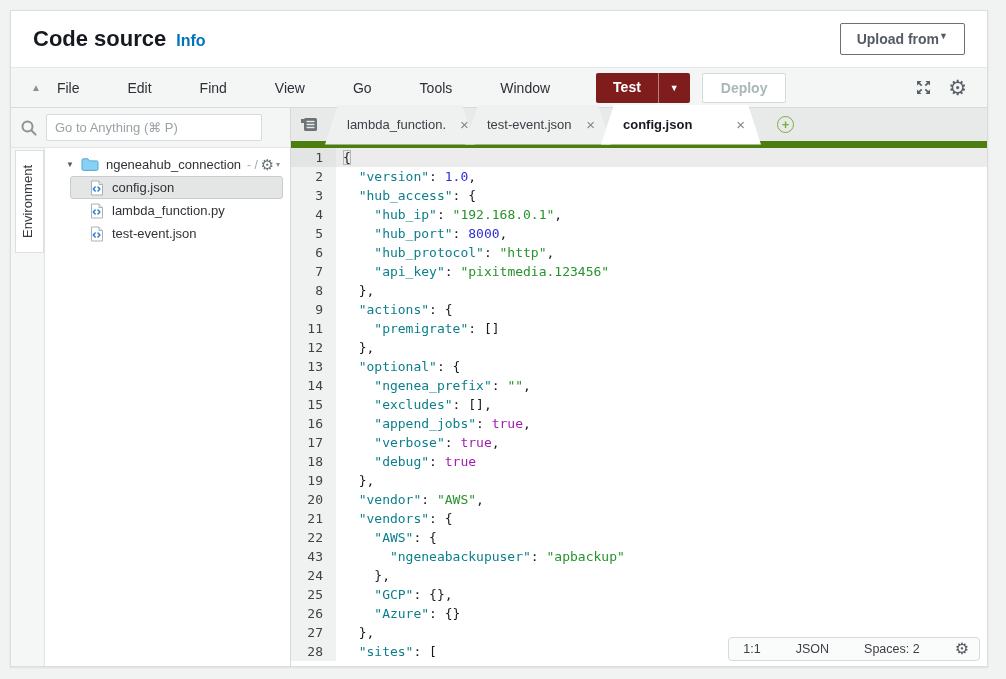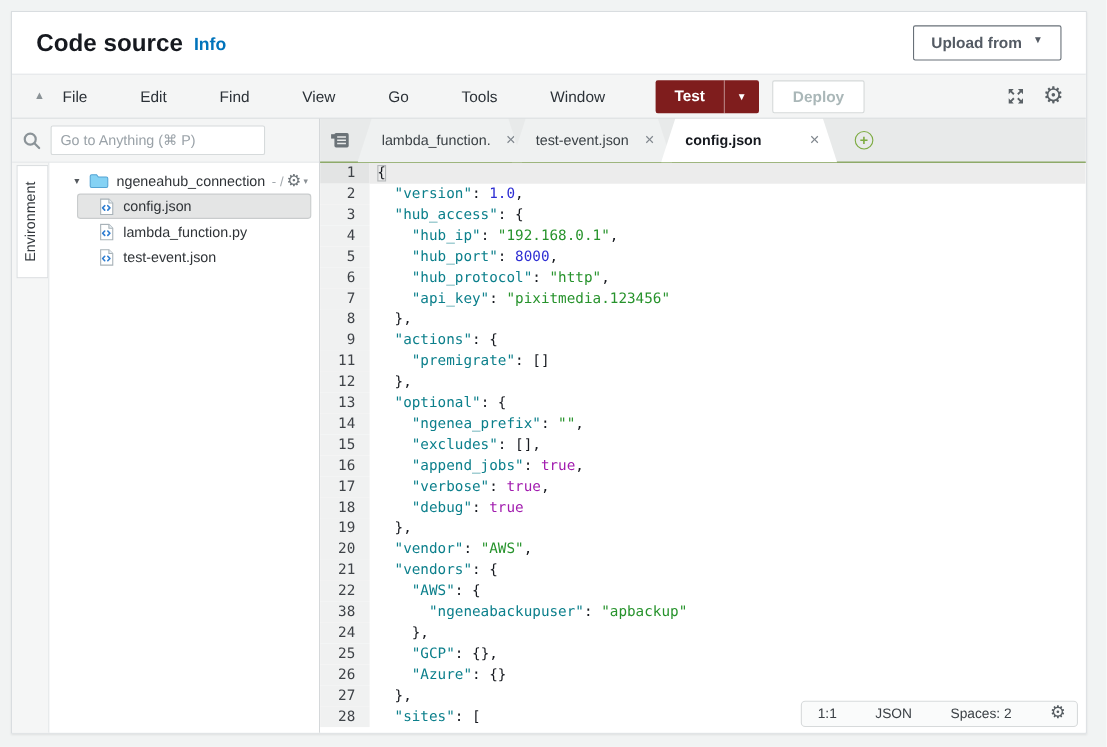--- a/index.html
+++ b/index.html
@@ -14,58 +14,58 @@
   .card {
     position:absolute; left:10px; top:10px; width:978px; height:657px;
     background:#fff; border:1px solid #d9dde0;
     box-shadow:0 1px 2px rgba(0,0,0,.08);
     display:flex; flex-direction:column;
   }
   
   .card-header { height:56px; flex:0 0 56px; display:flex; align-items:center; padding:0 22px; background:#fff; }
   .page-title { font-size:22px; font-weight:700; }
   .info-link { font-size:16px; font-weight:700; color:#0073bb; margin-left:10px; margin-top:4px; cursor:pointer; text-decoration:none; }
-  .upload-btn { margin-left:auto; background:#fff; border:1px solid #687078; border-radius:2px; padding:7px 16px; font-size:14px; font-weight:700; color:#545b64; display:flex; align-items:flex-start; gap:10px; cursor:pointer; font-family:inherit; }
+  .upload-btn { margin-left:auto; background:#fff; border:1px solid #687078; border-radius:2px; padding:7px 16px; font-size:14px; font-weight:700; color:#545b64; display:flex; align-items:flex-start; cursor:pointer; font-family:inherit; }
   .upload-btn .caret { font-size:9px; color:#545b64; }
   
   .menubar { height:41px; flex:0 0 41px; background:#f4f5f5; border-top:1px solid #e5e8ea; border-bottom:1px solid #d6dadc; display:flex; align-items:center; padding:0 20px; }
   .collapse-icon { font-size:10px; color:#8a9296; margin-right:16px; cursor:pointer; }
   .menu-items { display:flex; align-items:center;gap:20px; }
   .menu-item { font-size:14px; color:#2b3137; margin-right:28px; cursor:pointer; }
   .test-btn { margin-left:18px; background:#7f1d1d; border:none; border-radius:2px; color:#fff; font-weight:700; font-size:14px; display:flex; align-items:stretch; cursor:pointer; font-family:inherit; height:30px; }
   .test-btn .test-label { padding:6px 17px; }
   .test-btn .split { width:1px; background:rgba(255,255,255,.45); }
   .test-btn .caret { padding:6px 11px; font-size:9px; display:flex; align-items:center; }
   .deploy-btn { margin-left:12px; background:#fff; border:1px solid #d5d9d9; border-radius:2px; color:#aab7b8; font-weight:700; font-size:14px; padding:6px 18px; height:30px; font-family:inherit; }
   .menubar-right { margin-left:auto; display:flex; align-items:center; gap:16px; }
   .fullscreen-icon { width:17px; height:17px; cursor:pointer; }
   .gear-glyph { font-size:21px; color:#5a6166; cursor:pointer; line-height:1; }
   
   .workspace { flex:1; display:flex; min-height:0; }
   .sidebar { width:280px; flex:0 0 280px; border-right:1px solid #d5d8da; display:flex; flex-direction:column; min-height:0; }
   .search-row { height:40px; flex:0 0 40px; background:#f4f5f5; border-bottom:1px solid #e2e5e7; display:flex; align-items:center; padding:0 0 0 9px; }
-  .search-input { margin-left:8px; width:195px; height:27px; border:1px solid #d6dadb; border-radius:2px; background:#fff; font-size:13px; padding:0 8px; color:#33383d; font-family:inherit; }
+  .search-input { margin-left:8px; width:216px; height:27px; border:1px solid #d6dadb; border-radius:2px; background:#fff; font-size:13px; padding:0 8px; color:#33383d; font-family:inherit; }
   .search-input::placeholder { color:#9aa2a8; }
   .sidebar-body { flex:1; display:flex; min-height:0; }
   .env-strip { width:34px; flex:0 0 34px; background:#f5f6f6; border-right:1px solid #e0e3e5; }
   .env-tab { writing-mode:vertical-rl; transform:rotate(180deg); background:#fff; border:1px solid #dcdfe1; font-size:13px; color:#33383d; padding:14px 4px; margin:2px 0 0 4px; width:29px; cursor:pointer; }
   .tree { flex:1; background:#fff; padding-top:5px; min-width:0; }
   .tree-row { height:23px; display:flex; align-items:center; font-size:13px; color:#2f3337; cursor:pointer; }
   .folder-row { padding-left:21px; }
   .disclosure { font-size:8px; color:#54595e; margin-right:7px; }
   .folder-svg { margin-right:7px; }
   .folder-suffix { color:#a2a8ad; margin-left:6px; font-size:12px; }
   .tree-gear { margin-left:auto; margin-right:10px; color:#6b7277; font-size:15px; display:flex; align-items:center; gap:2px; line-height:1; }
   .tree-gear .mini-caret { font-size:8px; color:#8a9095; }
   .file-row { margin:0 7px 0 25px; padding-left:19px; border:1px solid transparent; border-radius:3px; }
   .file-row.selected { background:#e4e5e5; border-color:#c9cccd; }
   .file-icon { margin-right:8px; flex:0 0 auto; }
   
   .editor { flex:1; display:flex; flex-direction:column; min-width:0; }
-  .tabstrip { height:40px; flex:0 0 40px; background:#e8eaea; border-bottom:1px solid #4d7c0f; display:flex; align-items:center; padding-left:4px; }
+  .tabstrip { height:40px; flex:0 0 40px; background:#e8eaea; border-bottom:7px solid #4d7c0f; display:flex; align-items:center; padding-left:4px; }
   .strip-icon { margin:0 6px 0 4px; flex:0 0 auto; cursor:pointer; }
   .tabs { display:flex; align-items:stretch; height:40px; }
   .tab { height:40px; display:flex; align-items:center; padding:0 16px 0 22px; background:#eff1f1; clip-path:polygon(13px 0, calc(100% - 13px) 0, 100% 100%, 0 100%); margin-left:-10px; cursor:pointer; }
   .tab:first-child { margin-left:0; }
   .tab .tab-label { font-size:13px; color:#3a4045; white-space:nowrap; }
   .tab.active { background:#fff; }
   .tab.active .tab-label { font-weight:700; color:#16191f; }
   .tab-close { margin-left:auto; padding-left:14px; color:#7f868d; font-size:15px; line-height:1; }
   .tab1 { width:150px; } .tab2 { width:146px; } .tab3 { width:160px; }
   .new-tab-btn { margin-left:16px; width:17px; height:17px; border:1.5px solid #7cab41; border-radius:50%; color:#7cab41; font-size:13px; font-weight:700; display:flex; align-items:center; justify-content:center; cursor:pointer; background:transparent; line-height:1; padding-bottom:1px; }
@@ -232,21 +232,21 @@
             <div class="code-line"><span class="ln">13</span><span class="lc"><span class="tk-p">  </span><span class="tk-k">"optional"</span><span class="tk-p">: {</span></span></div>
             <div class="code-line"><span class="ln">14</span><span class="lc"><span class="tk-p">    </span><span class="tk-k">"ngenea_prefix"</span><span class="tk-p">: </span><span class="tk-s">""</span><span class="tk-p">,</span></span></div>
             <div class="code-line"><span class="ln">15</span><span class="lc"><span class="tk-p">    </span><span class="tk-k">"excludes"</span><span class="tk-p">: [],</span></span></div>
             <div class="code-line"><span class="ln">16</span><span class="lc"><span class="tk-p">    </span><span class="tk-k">"append_jobs"</span><span class="tk-p">: </span><span class="tk-b">true</span><span class="tk-p">,</span></span></div>
             <div class="code-line"><span class="ln">17</span><span class="lc"><span class="tk-p">    </span><span class="tk-k">"verbose"</span><span class="tk-p">: </span><span class="tk-b">true</span><span class="tk-p">,</span></span></div>
             <div class="code-line"><span class="ln">18</span><span class="lc"><span class="tk-p">    </span><span class="tk-k">"debug"</span><span class="tk-p">: </span><span class="tk-b">true</span></span></div>
             <div class="code-line"><span class="ln">19</span><span class="lc"><span class="tk-p">  },</span></span></div>
             <div class="code-line"><span class="ln">20</span><span class="lc"><span class="tk-p">  </span><span class="tk-k">"vendor"</span><span class="tk-p">: </span><span class="tk-s">"AWS"</span><span class="tk-p">,</span></span></div>
             <div class="code-line"><span class="ln">21</span><span class="lc"><span class="tk-p">  </span><span class="tk-k">"vendors"</span><span class="tk-p">: {</span></span></div>
             <div class="code-line"><span class="ln">22</span><span class="lc"><span class="tk-p">    </span><span class="tk-k">"AWS"</span><span class="tk-p">: {</span></span></div>
-            <div class="code-line"><span class="ln">38</span><span class="lc"><span class="tk-p">      </span><span class="tk-k">"ngeneabackupuser"</span><span class="tk-p">: </span><span class="tk-s">"apbackup"</span></span></div>
+            <div class="code-line"><span class="ln">43</span><span class="lc"><span class="tk-p">      </span><span class="tk-k">"ngeneabackupuser"</span><span class="tk-p">: </span><span class="tk-s">"apbackup"</span></span></div>
             <div class="code-line"><span class="ln">24</span><span class="lc"><span class="tk-p">    },</span></span></div>
             <div class="code-line"><span class="ln">25</span><span class="lc"><span class="tk-p">    </span><span class="tk-k">"GCP"</span><span class="tk-p">: {},</span></span></div>
             <div class="code-line"><span class="ln">26</span><span class="lc"><span class="tk-p">    </span><span class="tk-k">"Azure"</span><span class="tk-p">: {}</span></span></div>
             <div class="code-line"><span class="ln">27</span><span class="lc"><span class="tk-p">  },</span></span></div>
             <div class="code-line"><span class="ln">28</span><span class="lc"><span class="tk-p">  </span><span class="tk-k">"sites"</span><span class="tk-p">: [</span></span></div>
           </div>
         <div class="status-pill">
           <span>1:1</span>
           <span>JSON</span>
           <span>Spaces: 2</span>

